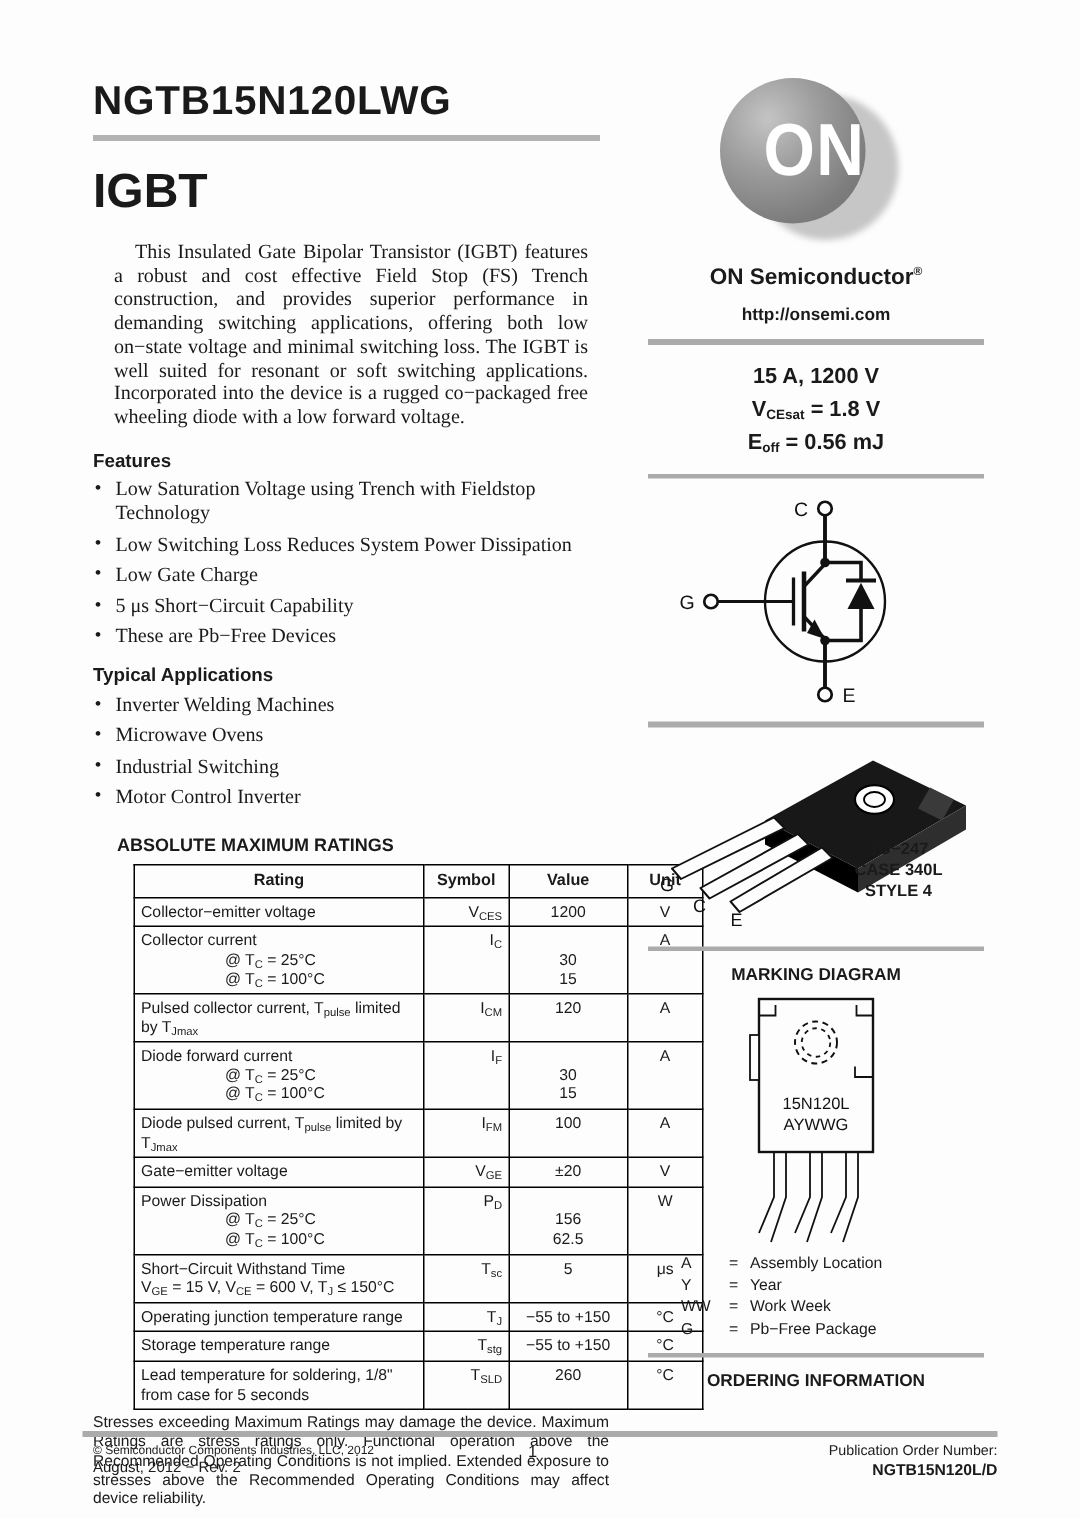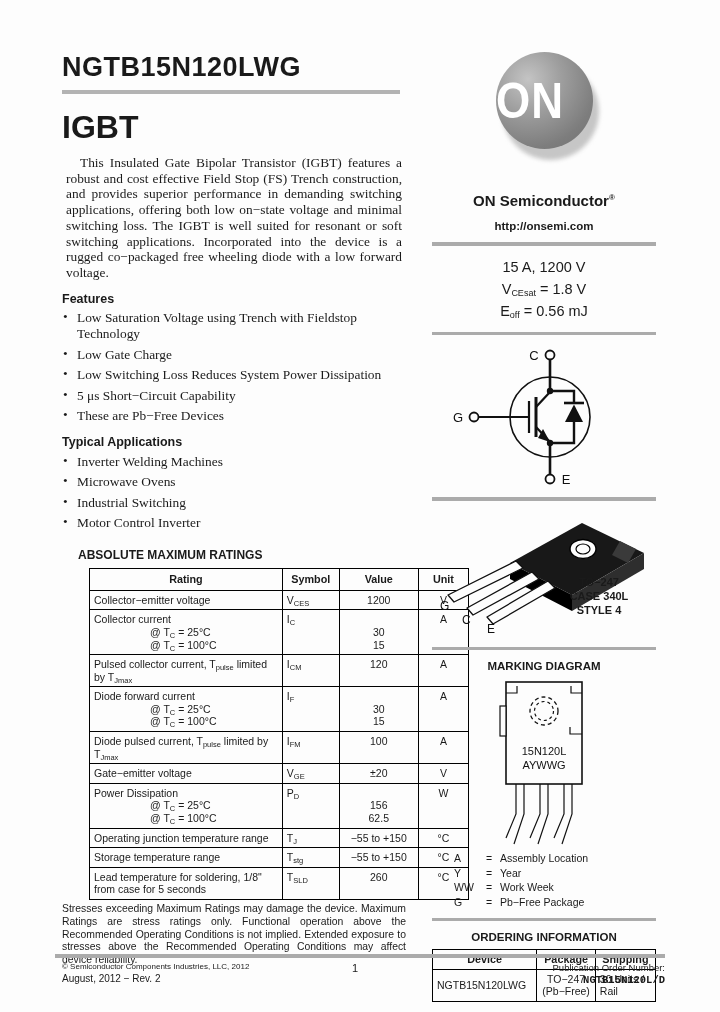--- a/index.html
+++ b/index.html
@@ -5,52 +5,52 @@
   html,body{margin:0;padding:0;background:#e8e8e8;}
   .page{width:720px;height:1012px;background:#fdfdfd;position:relative;margin:0 auto;
         font-family:"Liberation Sans",sans-serif;color:#1a1a1a;overflow:hidden;}
 
   
   .left-col{position:absolute;left:62px;top:52px;width:344px;}
   .part-title{font-size:27px;font-weight:bold;letter-spacing:.5px;margin:0;}
   .title-rule{height:4px;background:#b3b3b3;margin-top:7px;width:338px;}
   .igbt-title{font-size:32px;font-weight:bold;margin:15px 0 9px;}
   .desc{font-family:"Liberation Serif",serif;font-size:13.4px;line-height:15.7px;
-        text-align:justify;text-indent:14px;margin:4px;}
+        text-align:justify;text-indent:14px;margin:14px;}
   .sec-head{font-size:12.5px;font-weight:bold;margin:11px 0 3px;}
   ul.blist{list-style:none;margin:0;padding:0;font-family:"Liberation Serif",serif;font-size:13.4px;}
   ul.blist li{margin:4.5px 0;padding-left:15px;position:relative;font-family:Liberation Serif, serif;}
   ul.blist li::before{content:"•";position:absolute;left:1px;top:-1px;}
   .amr-title{font-size:12px;font-weight:bold;margin:17px 0 6px 16px;}
   table.amr{border-collapse:collapse;width:380px;margin-left:27px;font-size:10.5px;line-height:12.6px;}
   table.amr th,table.amr td{border:1.5px solid #000;padding:3px 4px;vertical-align:top;}
   table.amr th{font-size:10.8px;text-align:center;padding:4px 2px;}
   td.c-rating{width:164px;text-align:left;}
-  td.c-symbol{width:42px;text-align:left;}
+  td.c-symbol{width:42px;text-align:right;}
   td.c-value{width:62px;text-align:center;white-space:pre-line;}
   td.c-unit{width:36px;text-align:center;}
   .cond{padding-left:56px;}
   .cond.noindent{padding-left:0;}
   sub{font-size:7.5px;line-height:0;vertical-align:-2px;letter-spacing:0;}
   .amr-note{font-size:10.4px;line-height:12.8px;text-align:justify;margin-top:3px;width:344px;}
 
   
   .right-col{position:absolute;left:432px;top:50px;width:224px;text-align:center;}
   .logo-wrap{position:relative;height:126px;}
   .ball-shadow{position:absolute;left:70px;top:13px;width:97px;height:97px;border-radius:50%;
                background:#c6c6c6;filter:blur(2px);}
-  .ball{position:absolute;left:64px;top:2px;width:97px;height:97px;border-radius:50%;
+  .ball{position:absolute;left:48px;top:2px;width:97px;height:97px;border-radius:50%;
         background:radial-gradient(circle at 33% 28%,#c4c4c4 0%,#9e9e9e 35%,#7d7d7d 72%,#707070 100%);
-        display:flex;align-items:center;justify-content:flex-start;}
+        display:flex;align-items:center;justify-content:flex-end;}
   .ball-on{color:#fff;font-weight:bold;font-size:44px;letter-spacing:1px;transform:scaleY(1.12);}
-  .brand{font-size:15px;font-weight:bold;margin-top:16px;}
+  .brand{font-size:15px;font-weight:bold;margin-top:0;}
   .brand sup{font-size:8px;}
   .url{font-size:11.5px;font-weight:bold;margin-top:11px;}
   .hr{height:3.5px;background:#ababab;margin:10px 0;}
-  .specs{font-size:14.5px;font-weight:normal;line-height:22px;}
+  .specs{font-size:14.5px;font-weight:bold;line-height:22px;}
   .specs sub{font-size:9px;vertical-align:-2px;}
   svg{display:block;}
   .circuit-svg{margin:0 auto;}
   .pkg-row{position:relative;height:126px;text-align:left;}
   .pkg-caption{position:absolute;left:112px;top:64px;width:110px;text-align:center;
                font-weight:bold;font-size:11px;line-height:14px;}
   .blk-title{font-size:11.5px;font-weight:bold;margin:4px 0 6px;}
   .marking-svg{margin:0 auto;}
   .legend{font-size:10.5px;text-align:left;margin:4px 0 0 22px;}
   .legend-row{display:flex;margin:2.5px 0;}
@@ -62,38 +62,38 @@
   td.o-device{width:104px;text-align:left;}
   td.o-package{width:52px;text-align:center;white-space:pre-line;}
   td.o-shipping{width:58px;text-align:left;}
 
   
   .footer-rule{position:absolute;left:55px;top:954px;width:610px;height:3.5px;background:#ababab;}
   .footer-left{position:absolute;left:62px;top:962px;font-size:8px;}
   .footer-left .rev{font-size:10px;font-weight:normal;margin-top:2px;}
   .footer-page{position:absolute;left:352px;top:962px;font-size:11px;}
   .footer-right{position:absolute;right:55px;top:962px;text-align:right;font-size:9.5px;}
-  .footer-right .pubnum{font-weight:bold;font-size:10.5px;margin-top:1px;font-family:Liberation Mono, monospace;}
+  .footer-right .pubnum{font-weight:bold;font-size:10.5px;margin-top:1px;}
 </style>
 </head>
 <body>
 
 <div class="page">
 
   <div class="left-col">
     <h1 class="part-title">NGTB15N120LWG</h1>
     <div class="title-rule"></div>
     <h2 class="igbt-title">IGBT</h2>
     <p class="desc">This Insulated Gate Bipolar Transistor (IGBT) features a robust and cost effective Field Stop (FS) Trench construction, and provides superior performance in demanding switching applications, offering both low on−state voltage and minimal switching loss. The IGBT is well suited for resonant or soft switching applications. Incorporated into the device is a rugged co−packaged free wheeling diode with a low forward voltage.</p>
 
     <div class="sec-head">Features</div>
     <ul class="blist">
         <li>Low Saturation Voltage using Trench with Fieldstop Technology</li>
+        <li>Low Switching Loss Reduces System Power Dissipation</li>
         <li>Low Gate Charge</li>
-        <li>Low Switching Loss Reduces System Power Dissipation</li>
         <li>5 μs Short−Circuit Capability</li>
         <li>These are Pb−Free Devices</li>
       </ul>
 
     <div class="sec-head">Typical Applications</div>
     <ul class="blist">
         <li>Inverter Welding Machines</li>
         <li>Microwave Ovens</li>
         <li>Industrial Switching</li>
         <li>Motor Control Inverter</li>
@@ -170,20 +170,29 @@
             <td class="c-rating">
               <div>Power Dissipation</div>
               <div class="cond">@ T<sub>C</sub> = 25°C</div>
               <div class="cond">@ T<sub>C</sub> = 100°C</div>
             </td>
             <td class="c-symbol">P<sub>D</sub></td>
             <td class="c-value">
 156
 62.5</td>
             <td class="c-unit">W</td>
+          </tr>
+          <tr>
+            <td class="c-rating">
+              <div>Short−Circuit Withstand Time</div>
+              <div class="cond noindent">V<sub>GE</sub> = 15 V, V<sub>CE</sub> = 600 V, T<sub>J</sub> ≤ 150°C</div>
+            </td>
+            <td class="c-symbol">T<sub>sc</sub></td>
+            <td class="c-value">5</td>
+            <td class="c-unit">μs</td>
           </tr>
           <tr>
             <td class="c-rating">
               <div>Operating junction temperature range</div>
             </td>
             <td class="c-symbol">T<sub>J</sub></td>
             <td class="c-value">−55 to +150</td>
             <td class="c-unit">°C</td>
           </tr>
           <tr>
@@ -317,37 +326,20 @@
         <div class="legend-row">
           <span class="lcode">G</span>
           <span class="leq">=</span>
           <span>Pb−Free Package</span>
         </div>
       </div>
 
     <div class="hr"></div>
 
     <div class="blk-title">ORDERING INFORMATION</div>
-    <table class="ord">
-      <thead>
-        <tr>
-          <th>Device</th>
-          <th>Package</th>
-          <th>Shipping</th>
-        </tr>
-      </thead>
-      <tbody>
-        <tr>
-          <td class="o-device">NGTB15N120LWG</td>
-          <td class="o-package">TO−247
-(Pb−Free)</td>
-          <td class="o-shipping">30 Units / Rail</td>
-        </tr>
-      </tbody>
-    </table>
   </div>
 
   <div class="footer-rule"></div>
   <div class="footer-left">
     <div>© Semiconductor Components Industries, LLC, 2012</div>
     <div class="rev">August, 2012 − Rev. 2</div>
   </div>
   <div class="footer-page">1</div>
   <div class="footer-right">
     <div>Publication Order Number:</div>

